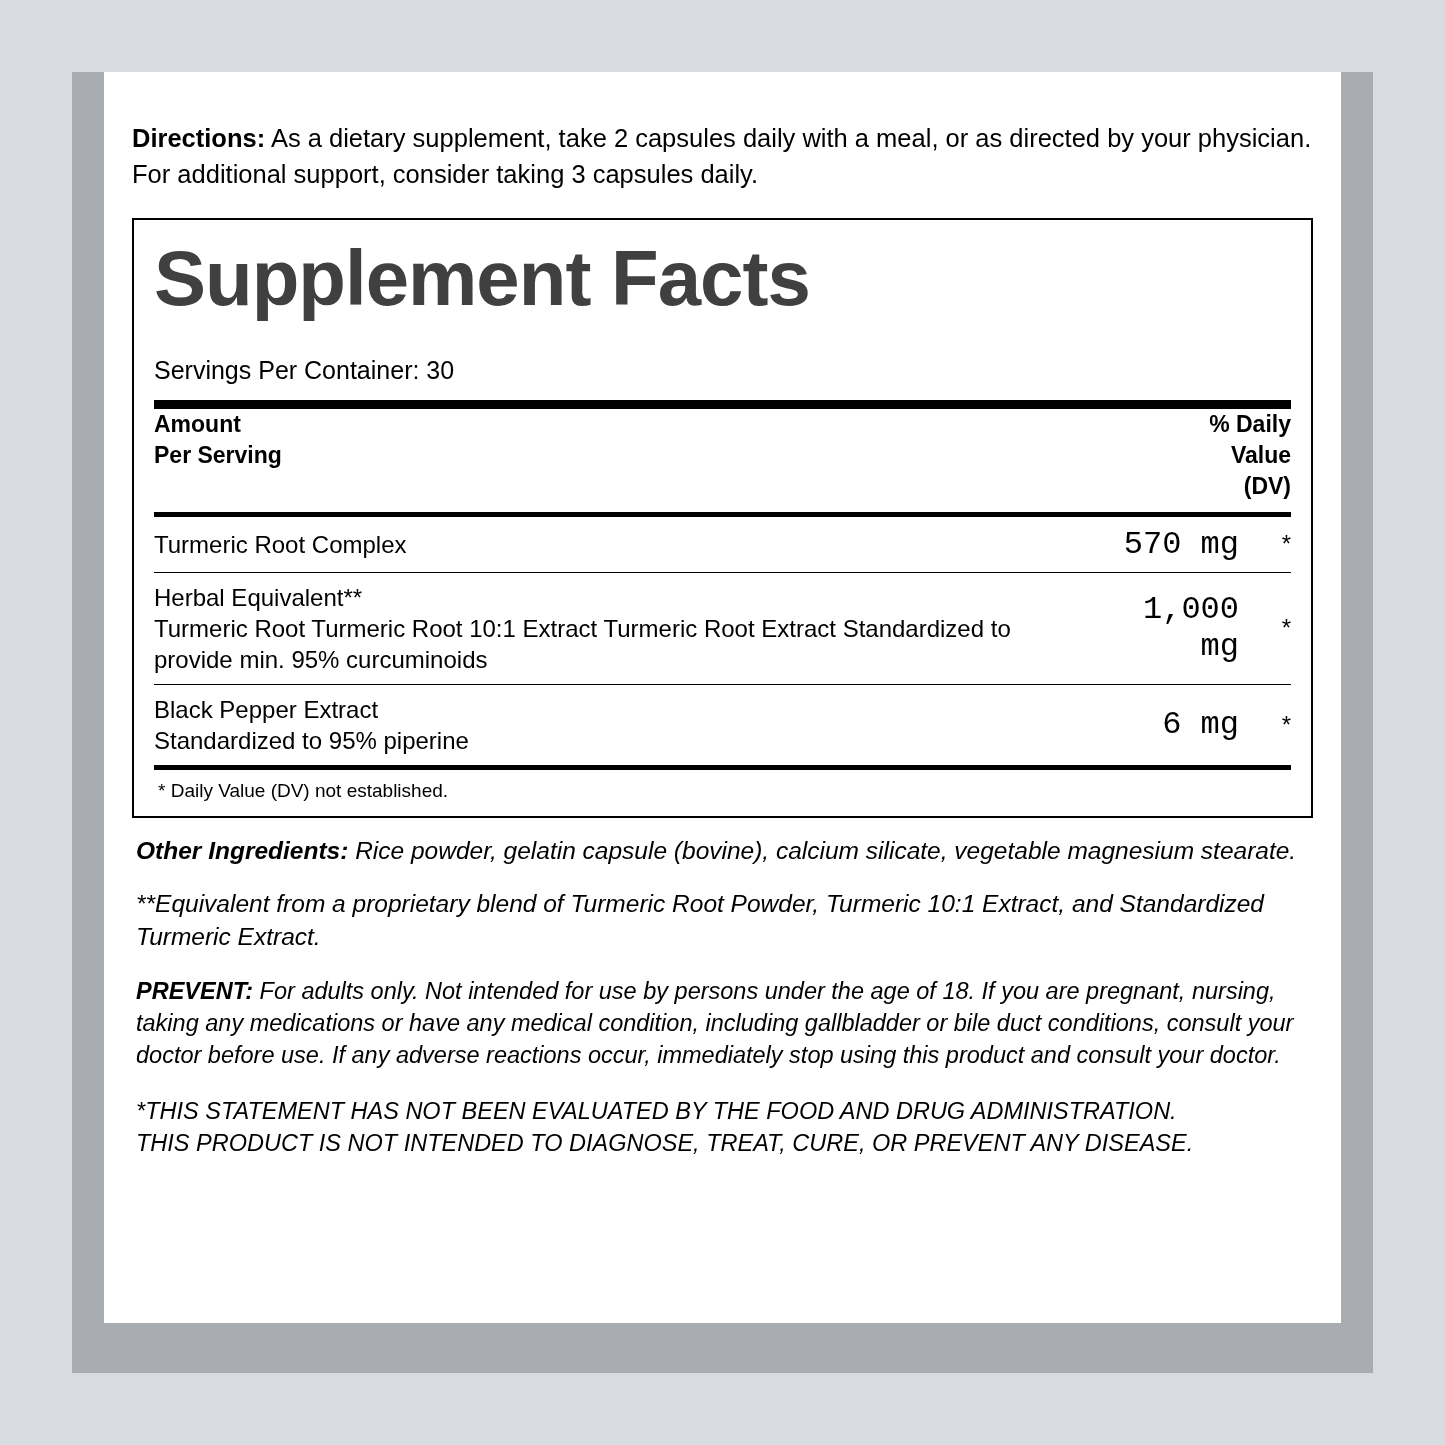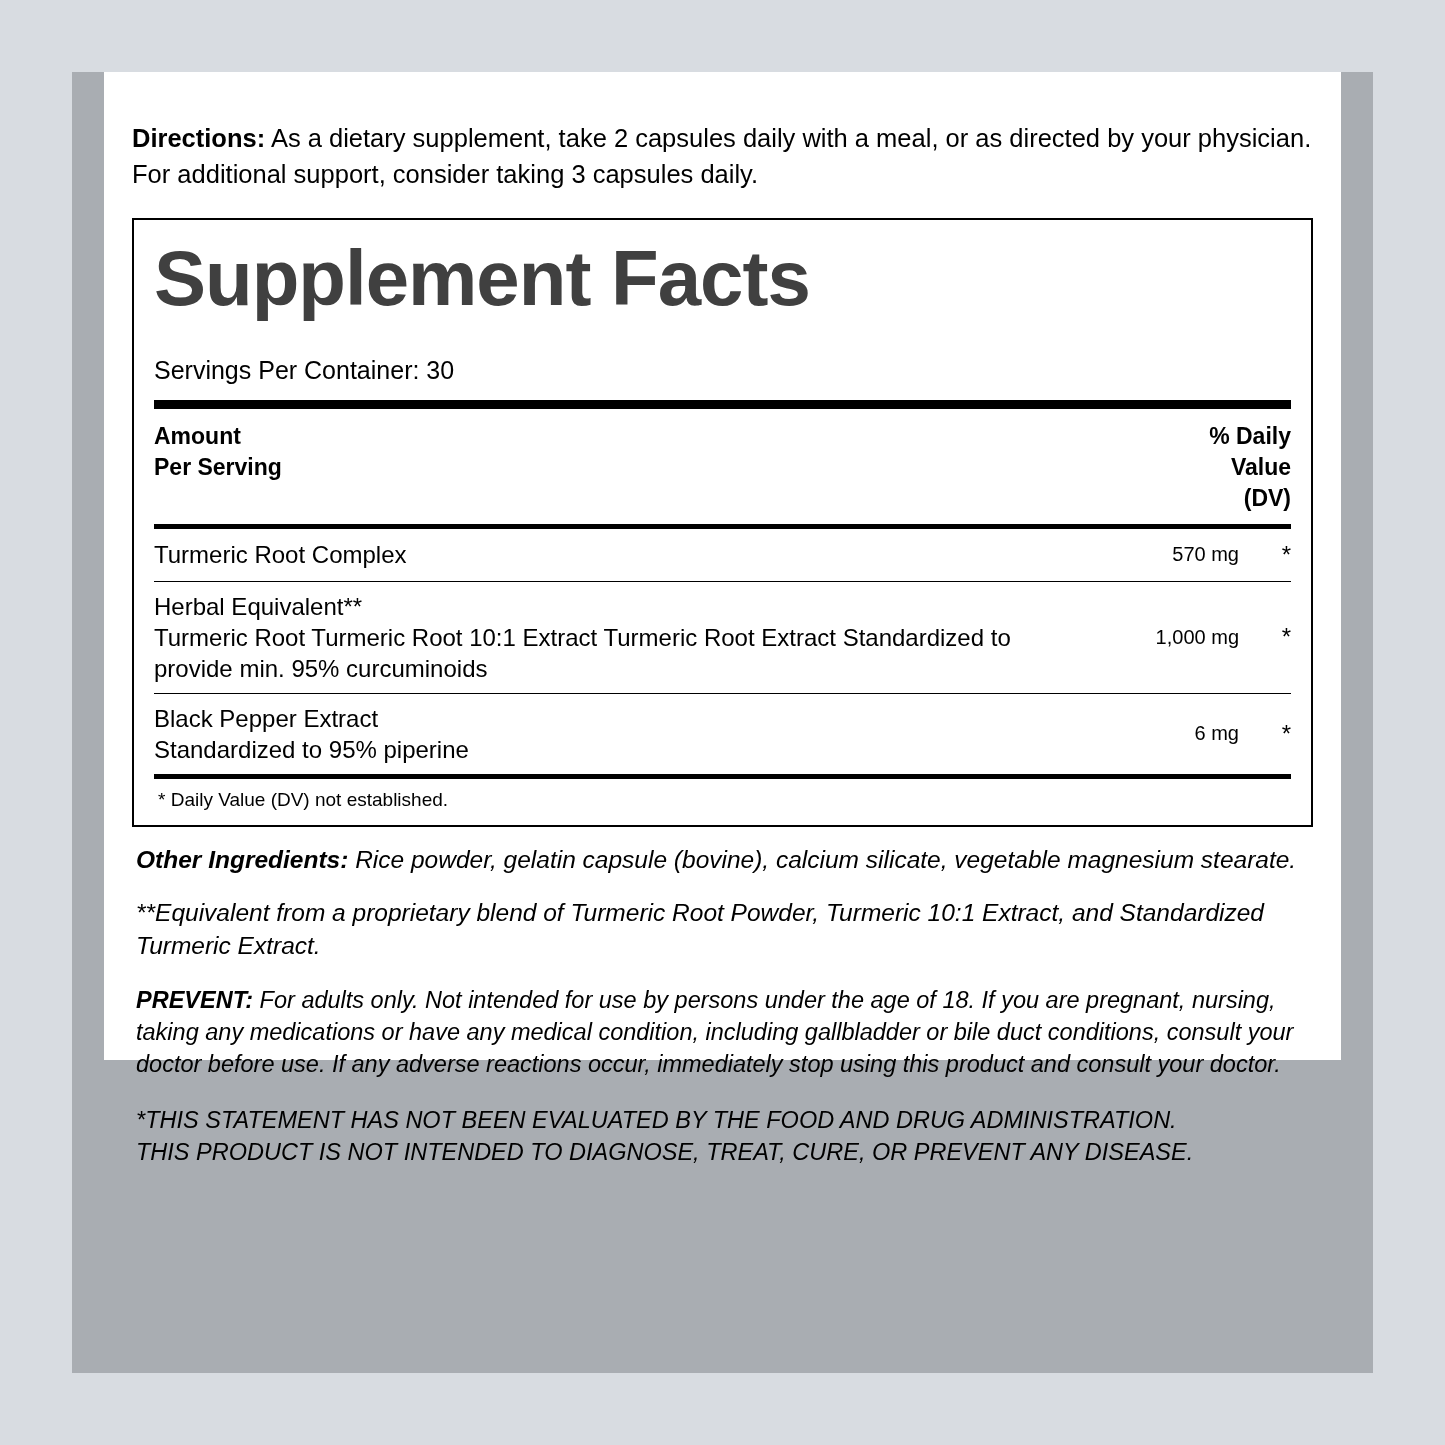--- a/index.html
+++ b/index.html
@@ -21,21 +21,21 @@
     width: 1301px;
     height: 1301px;
     background: #a9adb2;
   }
 
   .label-card {
     position: absolute;
     left: 104px;
     top: 72px;
     width: 1237px;
-    height: 988px;
+    height: 1251px;
     background: #ffffff;
     box-sizing: border-box;
     padding: 48px 28px 0 28px;
   }
 
   
   .directions {
     font-size: 25.5px;
     line-height: 36px;
     color: #000;
@@ -75,21 +75,21 @@
     border-top: 1.5px solid #000;
   }
   .rule-med {
     border-top: 5px solid #000;
   }
 
   .amount-head {
     display: flex;
     justify-content: space-between;
     align-items: flex-start;
-    padding: 12px 0 10px 0;
+    padding: 0 0 10px 0;
   }
   .amount-head .left {
     font-size: 23px;
     font-weight: bold;
     line-height: 31px;
     color: #000;
   }
   .amount-head .right {
     font-size: 23px;
     font-weight: bold;
@@ -108,22 +108,23 @@
   .nutrient-name {
     flex: 1 1 auto;
     font-size: 24px;
     line-height: 31px;
     color: #000;
     padding-right: 16px;
   }
   .nutrient-amount {
     flex: 0 0 150px;
     text-align: right;
-    font-size: 20px;
-    color: #000;
+    font-size: 32px;
+    color: #000;
+    font-family: Liberation Mono, monospace;
   }
   .nutrient-dv {
     flex: 0 0 52px;
     text-align: right;
     font-size: 24px;
     color: #000;
   }
 
   .footnote {
     font-size: 19px;

